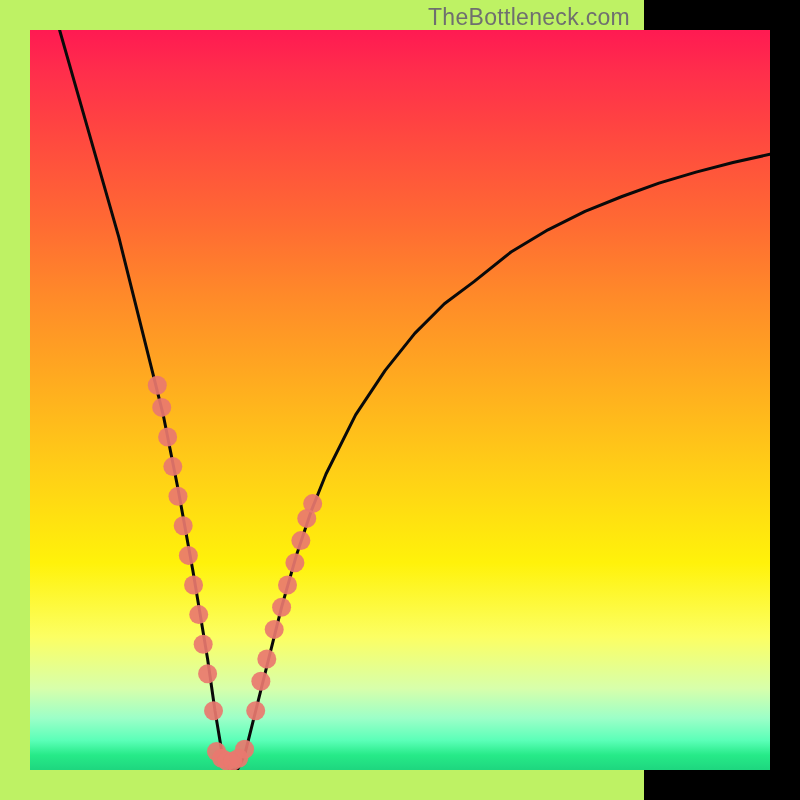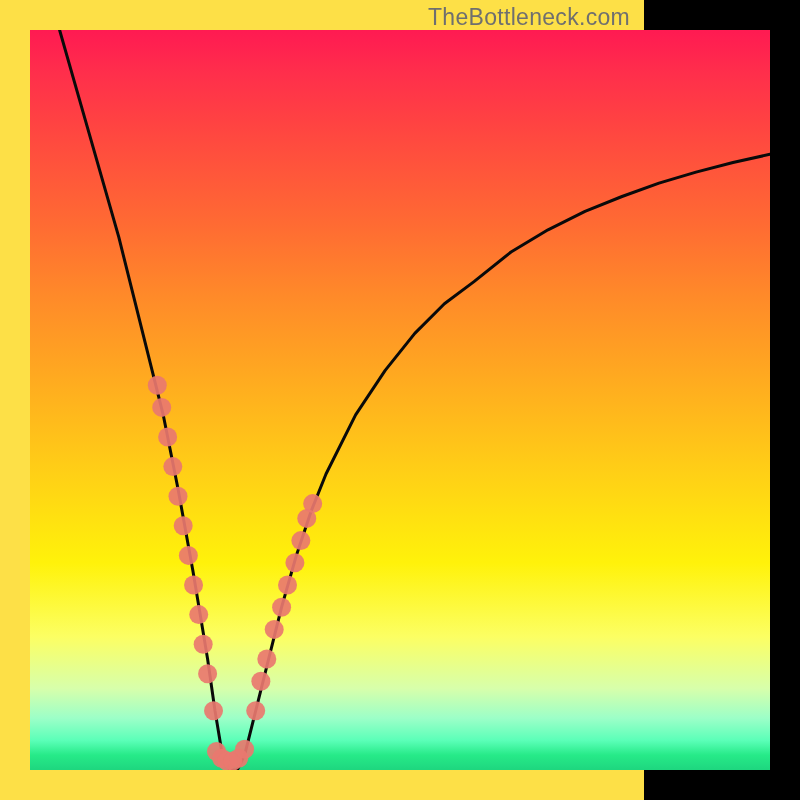--- a/index.html
+++ b/index.html
@@ -10,21 +10,21 @@
     overflow: hidden;
     background: #000;
     font-family: Arial, Helvetica, sans-serif;
   }
   .frame {
     position: absolute;
     top: 0;
     left: 0;
     width: 644px;
     height: 800px;
-    background: #fde047;
+    background: #bef264;
   }
   .plot-area {
     position: absolute;
     top: 30px;
     left: 30px;
     width: 740px;
     height: 740px;
     overflow: hidden;
   }
   .gradient-bg {

